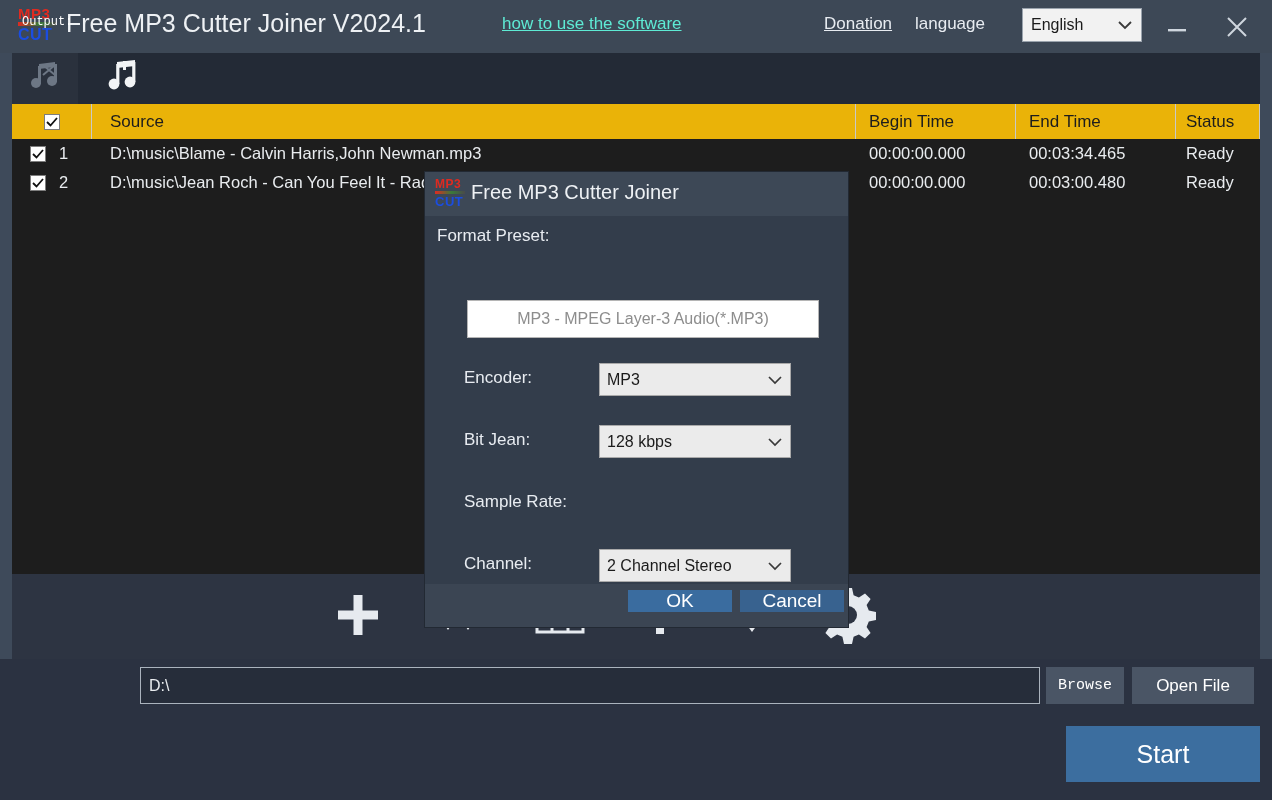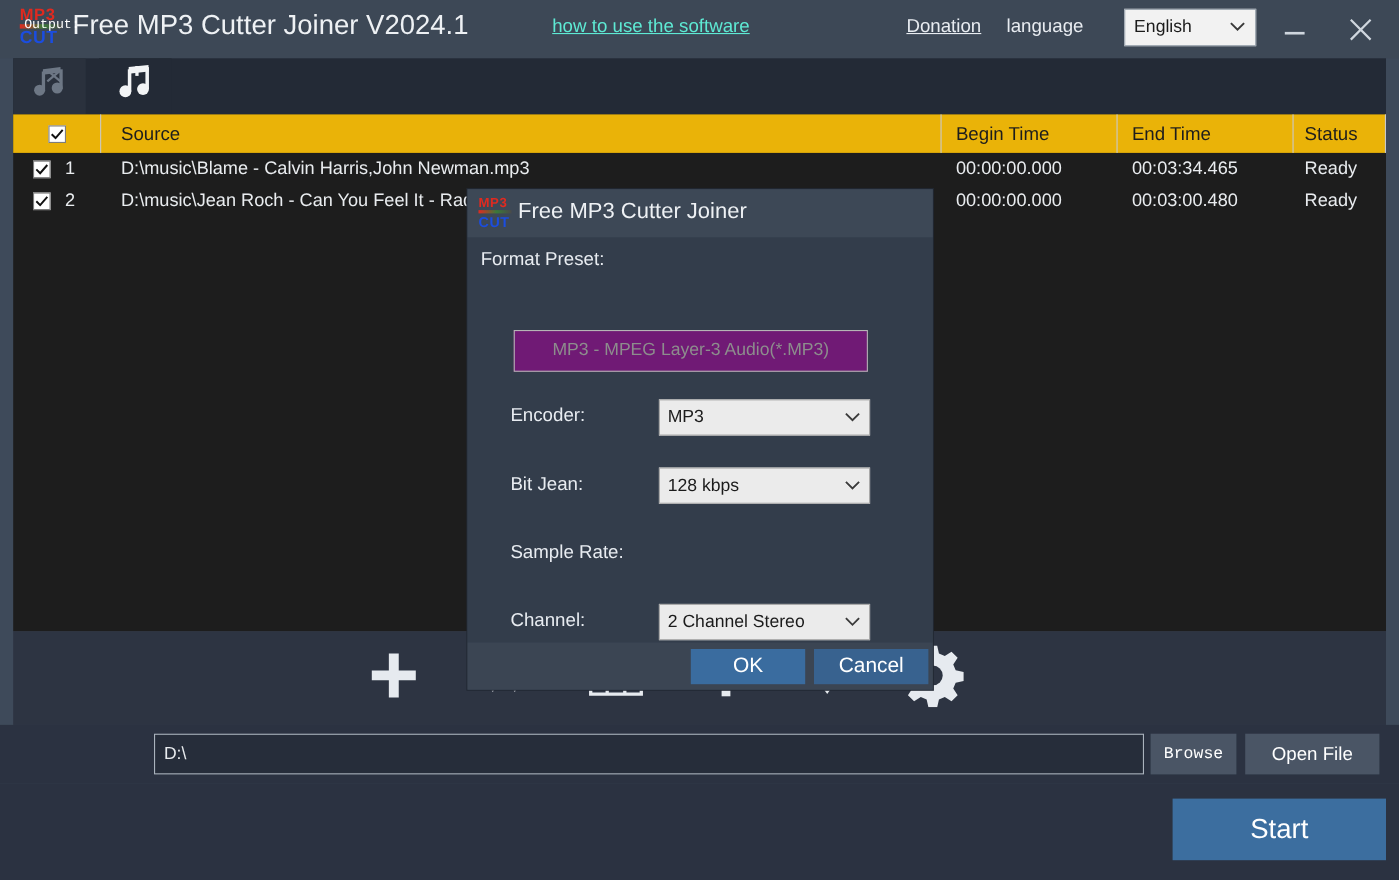--- a/index.html
+++ b/index.html
@@ -73,30 +73,30 @@
   
   .dlg{position:absolute;left:425px;top:172px;width:423px;height:455px;background:#333d4b;box-shadow:0 0 0 1px #222933;}
   .dlg-title{position:absolute;left:0;top:0;width:423px;height:44px;background:#3d4856;}
   .dlg-logo{left:10px;top:6px;}
   .dlg-logo .mp3{font-size:12px;}
   .dlg-logo .bar{height:3px;width:30px;}
   .dlg-logo .cut{font-size:13px;}
   .dlg-title-text{position:absolute;left:46px;top:9px;font-size:20px;color:#eef1f4;}
   .dlg-body{position:absolute;left:0;top:44px;width:423px;height:368px;background:#333d4b;}
   .fp-label{position:absolute;left:12px;top:10px;font-size:17px;color:#e8ecf1;}
-  .fp-field{position:absolute;left:42px;top:84px;width:322px;height:38px;background:#701a75;border:1px solid #b5b5b5;box-sizing:border-box;
+  .fp-field{position:absolute;left:42px;top:84px;width:352px;height:38px;background:#ffffff;border:1px solid #b5b5b5;box-sizing:border-box;
       display:flex;align-items:center;justify-content:center;color:#8d8d8d;font-size:16px;}
   .frow{position:absolute;left:0;width:423px;height:34px;}
   .frow .flabel{position:absolute;left:39px;top:5px;font-size:17px;color:#e8ecf1;}
   .fsel{position:absolute;left:174px;top:0;width:192px;height:33px;background:#ebebeb;border:1px solid #a9a9a9;box-sizing:border-box;
       display:flex;align-items:center;padding:0 7px;cursor:pointer;}
   .fsel span{font-size:16px;color:#1b1b1b;}
   .fsel .chev{margin-left:auto;}
   .dlg-foot{position:absolute;left:0;top:412px;width:423px;height:43px;background:#3b4553;}
-  .dbtn{position:absolute;top:6px;height:32px;color:#ffffff;font-size:19px;display:flex;align-items:center;justify-content:center;cursor:pointer;}
+  .dbtn{position:absolute;top:6px;height:22px;color:#ffffff;font-size:19px;display:flex;align-items:center;justify-content:center;cursor:pointer;}
   .dbtn-ok{left:203px;width:104px;background:#3a6c9f;}
   .dbtn-cancel{left:315px;width:104px;background:#38628f;}
 </style>
 </head>
 <body>
 
 <div id="app">
 
   <div class="titlebar">
     <div class="logo tb-logo">

